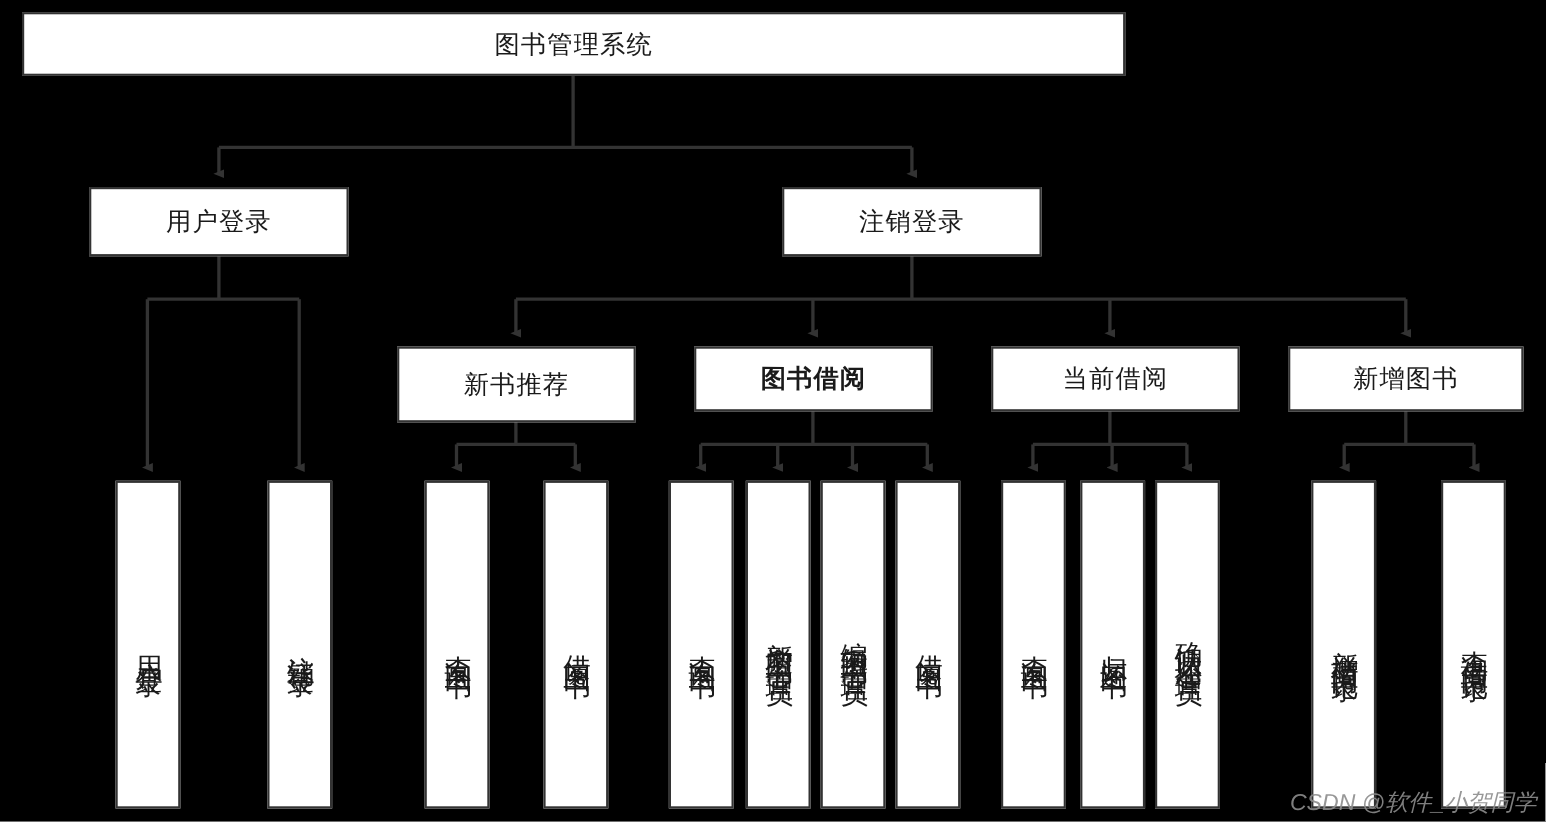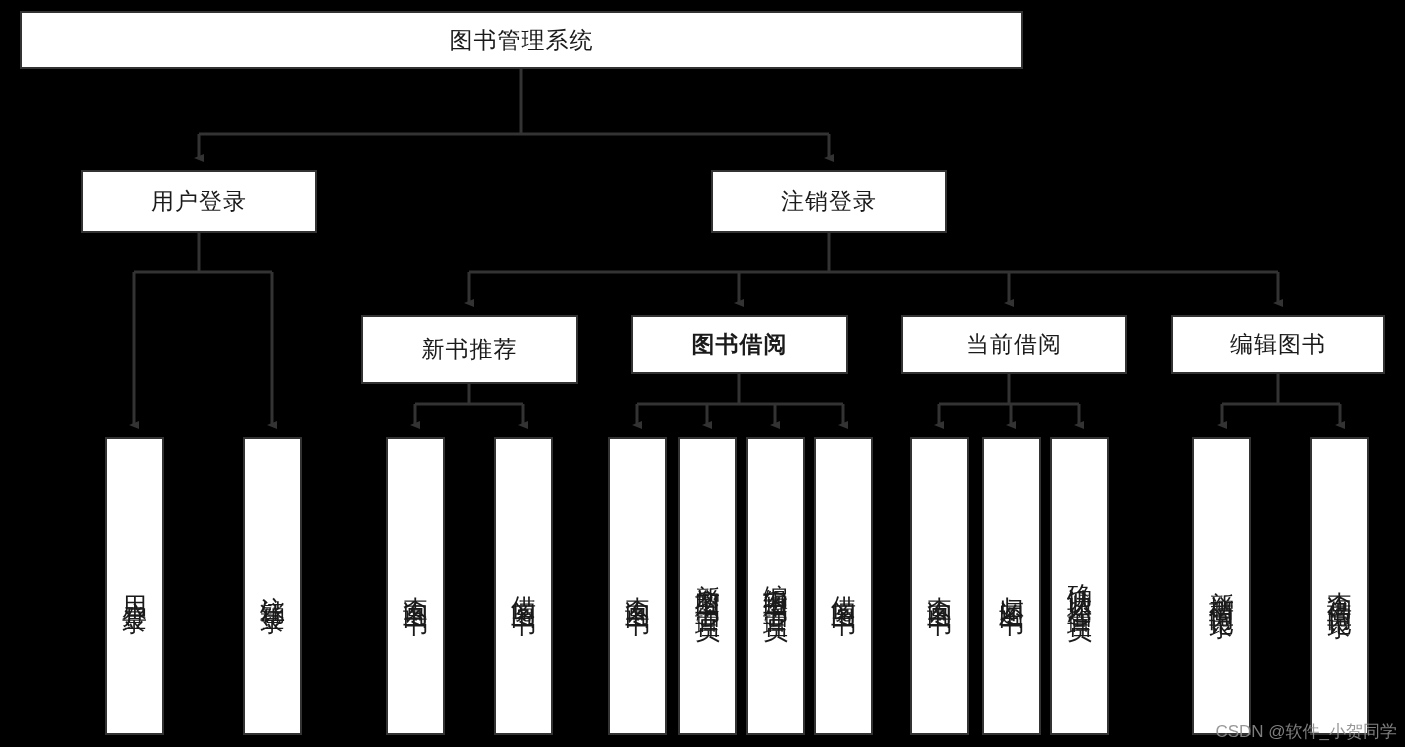--- a/index.html
+++ b/index.html
@@ -40,25 +40,26 @@
     writing-mode:vertical-rl;
     text-orientation:upright;
     font-size:25px;
     letter-spacing:5px;
     line-height:1;
   }
   #watermark{
     position:absolute;
     right:8px;
     bottom:4px;
-    font-size:17px;
+    font-size:21px;
     color:#8c8c8c;
     opacity:.9;
     white-space:nowrap;
     pointer-events:none;
+    font-style:italic;
   }
 </style>
 </head>
 <body>
 
 <div id="canvas">
 
   <svg id="wires" viewBox="0 0 1405 747" xmlns="http://www.w3.org/2000/svg">
     <defs>
       <marker id="arrow" markerWidth="10" markerHeight="10" refX="4" refY="5" orient="auto" markerUnits="userSpaceOnUse">
@@ -124,21 +125,21 @@
   <div class="node h-node" style="left:361px;top:315px;width:217px;height:69px;">
     <span class="lbl">新书推荐</span>
   </div>
   <div class="node h-node" style="left:631px;top:315px;width:217px;height:59px;font-weight:bold;">
     <span class="lbl">图书借阅</span>
   </div>
   <div class="node h-node" style="left:901px;top:315px;width:226px;height:59px;">
     <span class="lbl">当前借阅</span>
   </div>
   <div class="node h-node" style="left:1171px;top:315px;width:214px;height:59px;">
-    <span class="lbl">编辑图书</span>
+    <span class="lbl">新增图书</span>
   </div>
 
   <div class="node v-node" style="left:105px;top:437px;width:59px;height:298px;">
     <span class="lbl">用户登录</span>
   </div>
   <div class="node v-node" style="left:243px;top:437px;width:59px;height:298px;">
     <span class="lbl">注销登录</span>
   </div>
 
   <div class="node v-node" style="left:386px;top:437px;width:59px;height:298px;">

